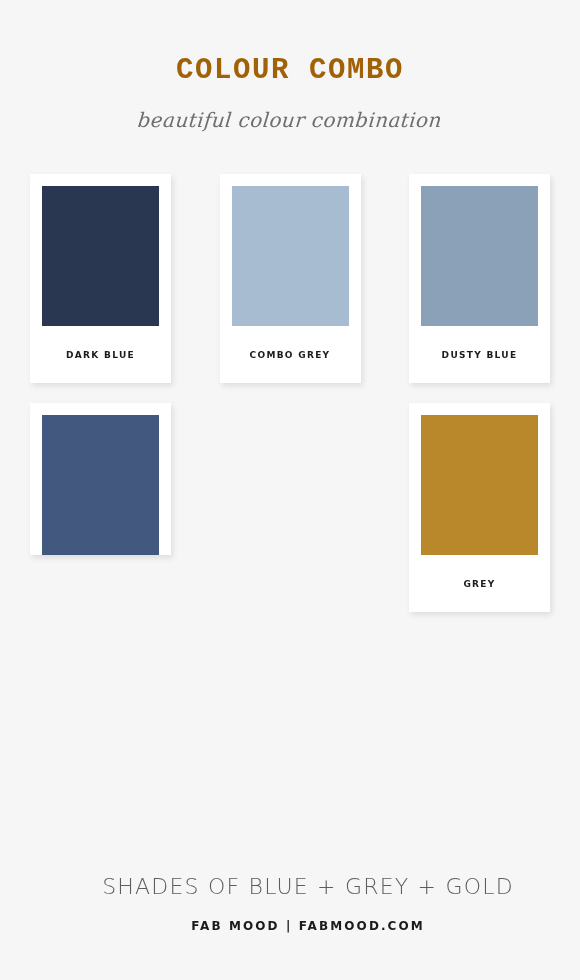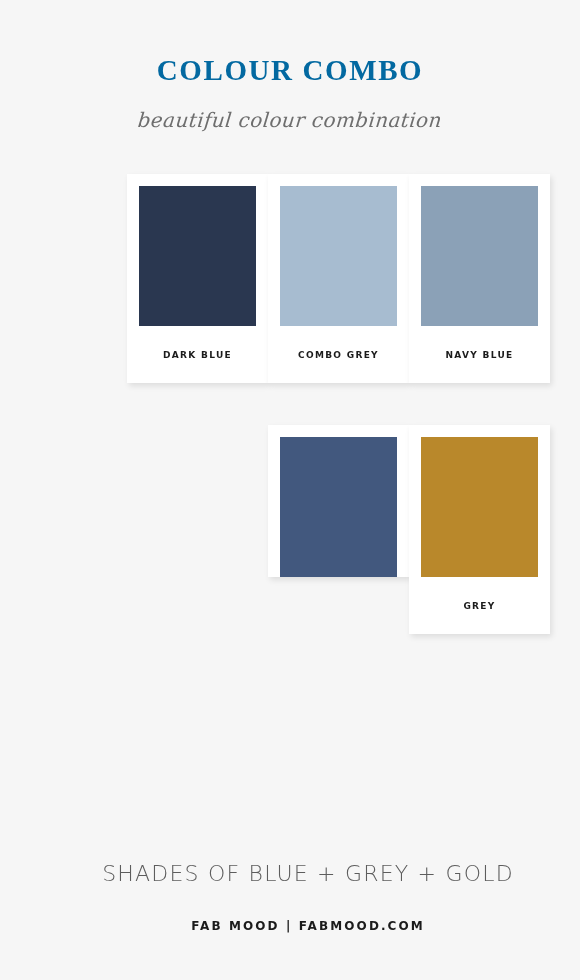--- a/index.html
+++ b/index.html
@@ -17,25 +17,25 @@
     position: relative;
   }
 
   
   .header {
     padding-top: 56px;
     text-align: center;
   }
 
   .main-title {
-    font-family: Liberation Serif, serif;
+    font-family: Liberation Mono, monospace;
     font-size: 29px;
     font-weight: 700;
     letter-spacing: 1.6px;
-    color: #0369a1;
+    color: #a16207;
     line-height: 1;
   }
 
   .subtitle {
     margin-top: 25px;
     font-family: "DejaVu Serif", serif;
     font-size: 20px;
     font-style: italic;
     font-weight: 400;
     letter-spacing: 0.4px;
@@ -43,22 +43,21 @@
     line-height: 1;
     transform: skewX(-6deg);
   }
 
   
   .palette {
     margin-top: 44px;
     padding: 0 30px;
     display: flex;
     flex-direction: column;
-    gap: 42px;
-    align-items: flex-end;
+    gap: 20px;
   }
 
   .palette-row {
     display: flex;
     justify-content: space-between;
     align-items: flex-start;
   }
 
   .swatch-card {
     width: 141px;
@@ -100,21 +99,21 @@
   .footer-tagline {
     font-family: "DejaVu Sans", sans-serif;
     font-size: 22px;
     font-weight: 300;
     letter-spacing: 1.2px;
     color: #5d5d5d;
     line-height: 1;
   }
 
   .footer-brand {
-    margin-top: 35px;
+    margin-top: 22px;
     font-family: "DejaVu Sans", sans-serif;
     font-size: 12px;
     font-weight: 700;
     letter-spacing: 2.1px;
     color: #1b1b1b;
     line-height: 1;
   }
 </style>
 </head>
 <body>
@@ -133,21 +132,21 @@
       <div class="swatch-label">DARK BLUE</div>
     </div>
 
     <div class="swatch-card">
       <div class="swatch-chip" style="background-color: rgb(167, 188, 208);"></div>
       <div class="swatch-label">COMBO GREY</div>
     </div>
 
     <div class="swatch-card">
       <div class="swatch-chip" style="background-color: rgb(139, 161, 183);"></div>
-      <div class="swatch-label">NAVY BLUE</div>
+      <div class="swatch-label">DUSTY BLUE</div>
     </div>
 
   </div>
 
   <div class="palette-row">
 
 
     <div class="swatch-card">
       <div class="swatch-chip" style="background-color: rgb(66, 88, 126);"></div>
     </div>

